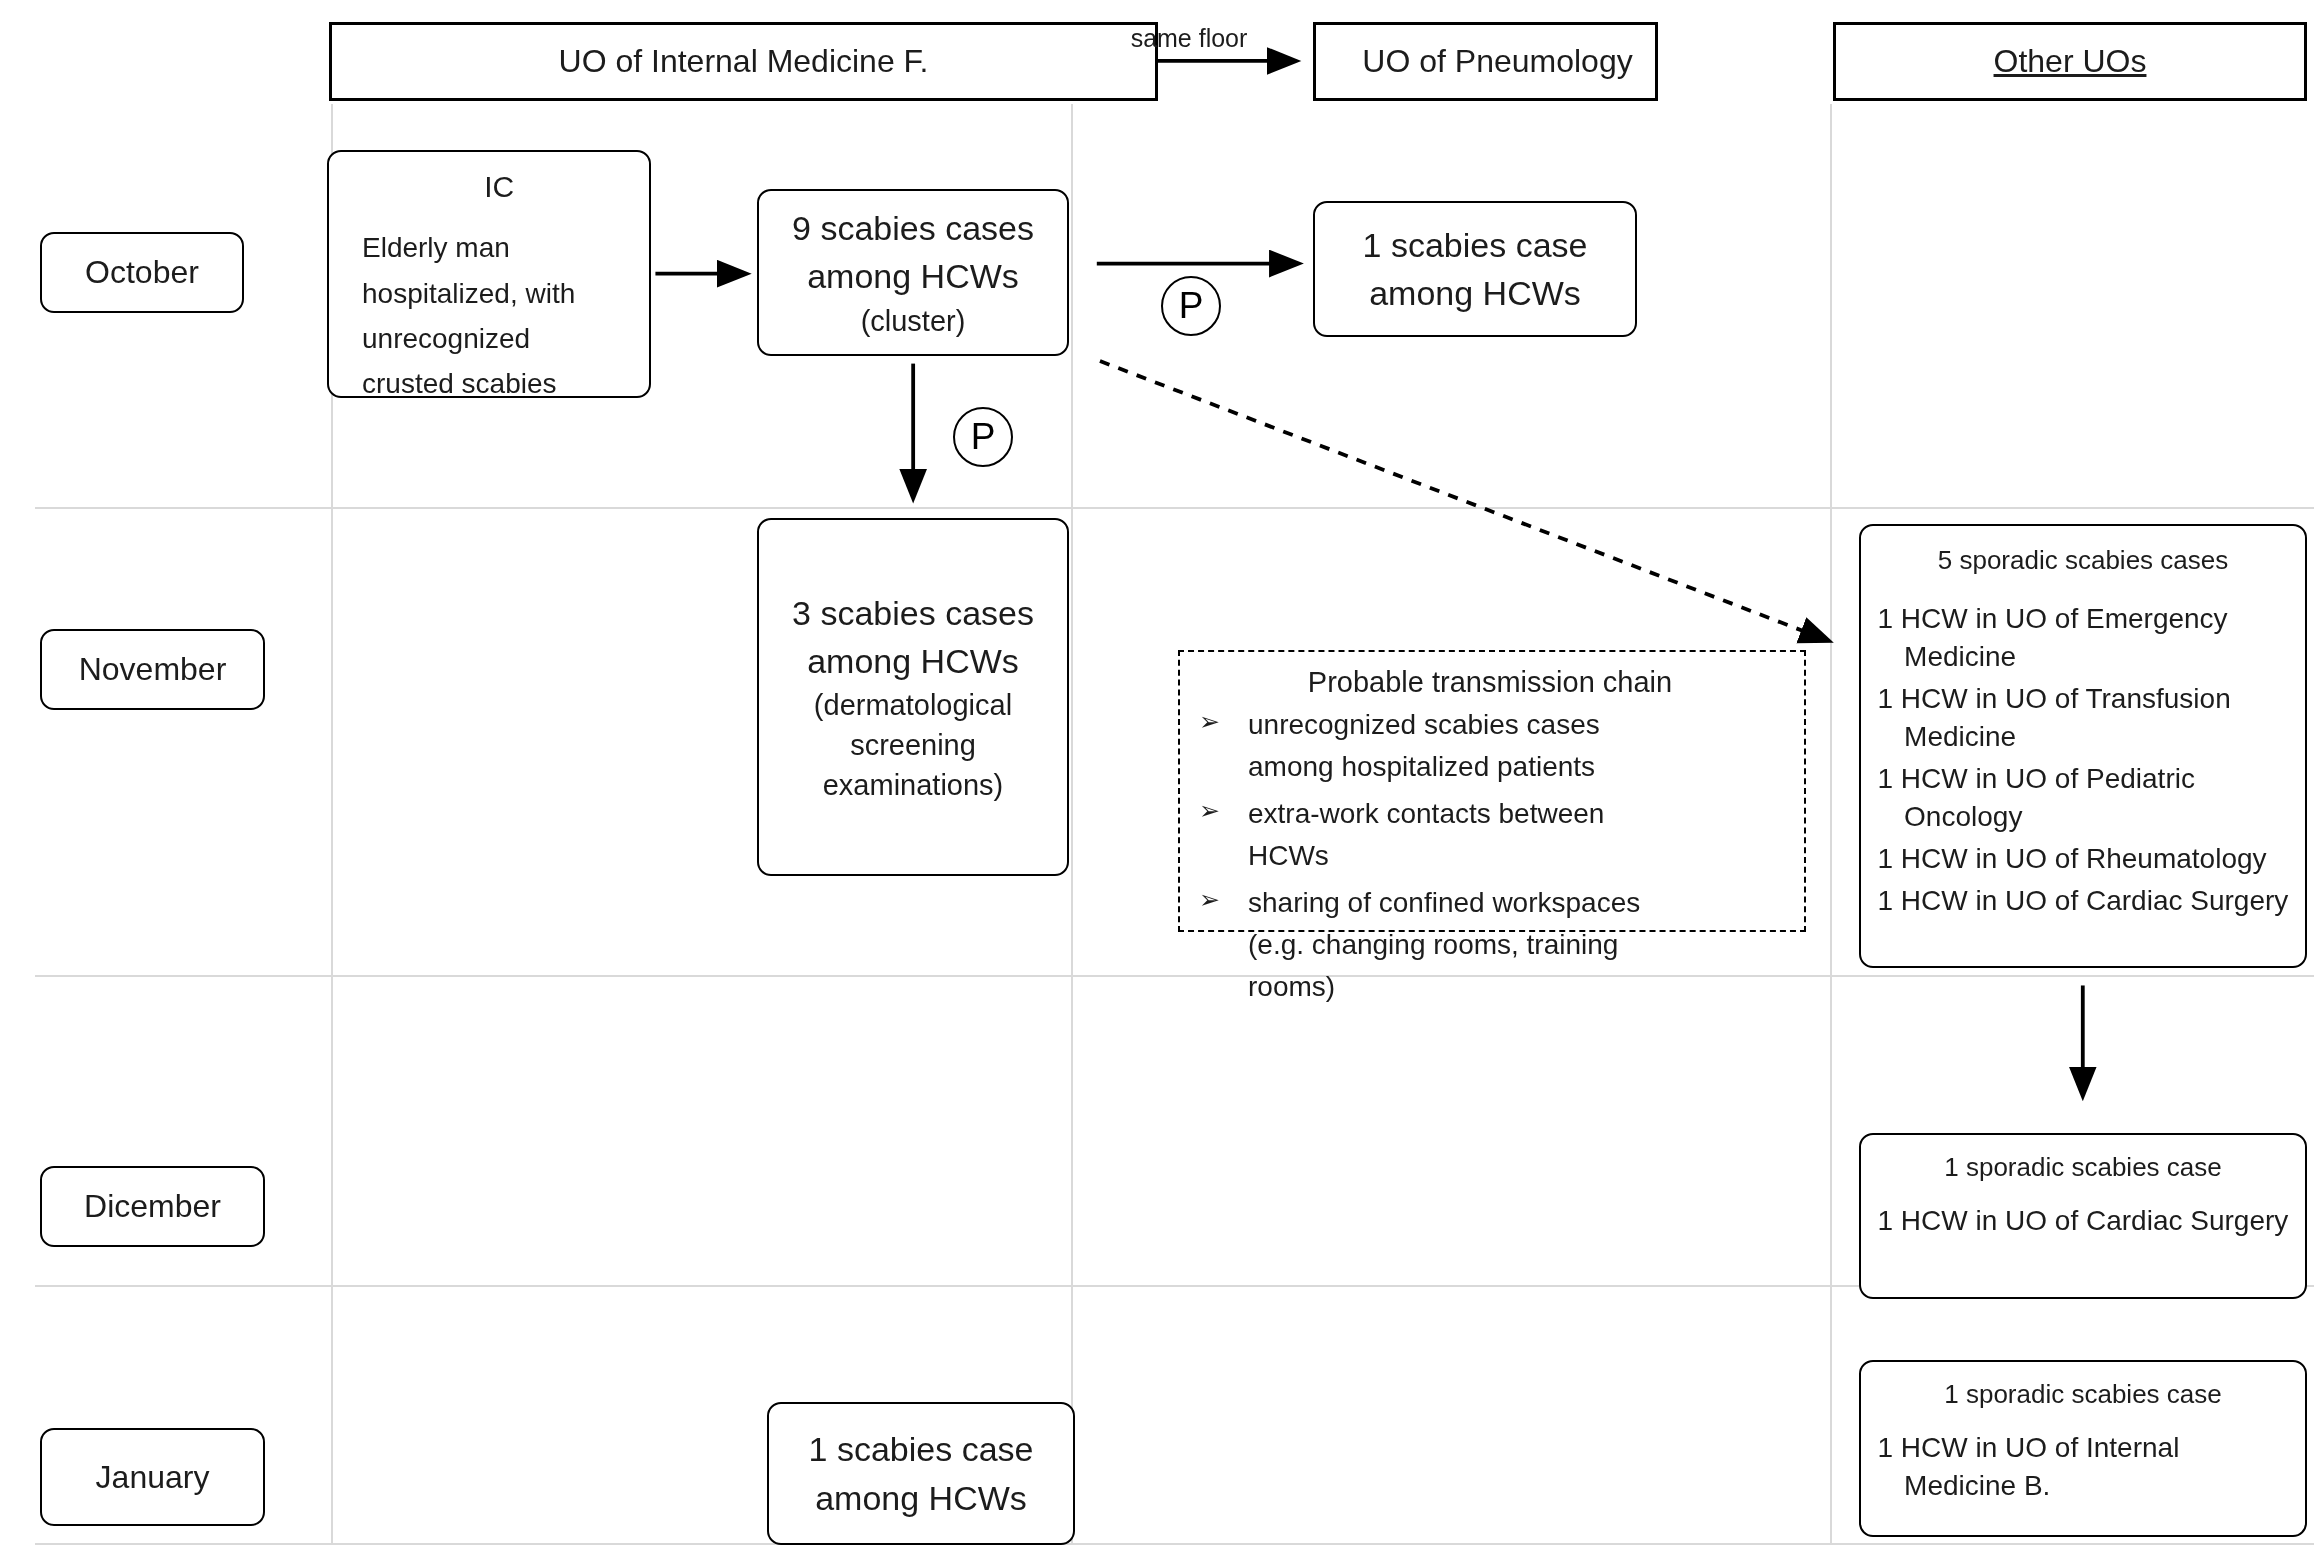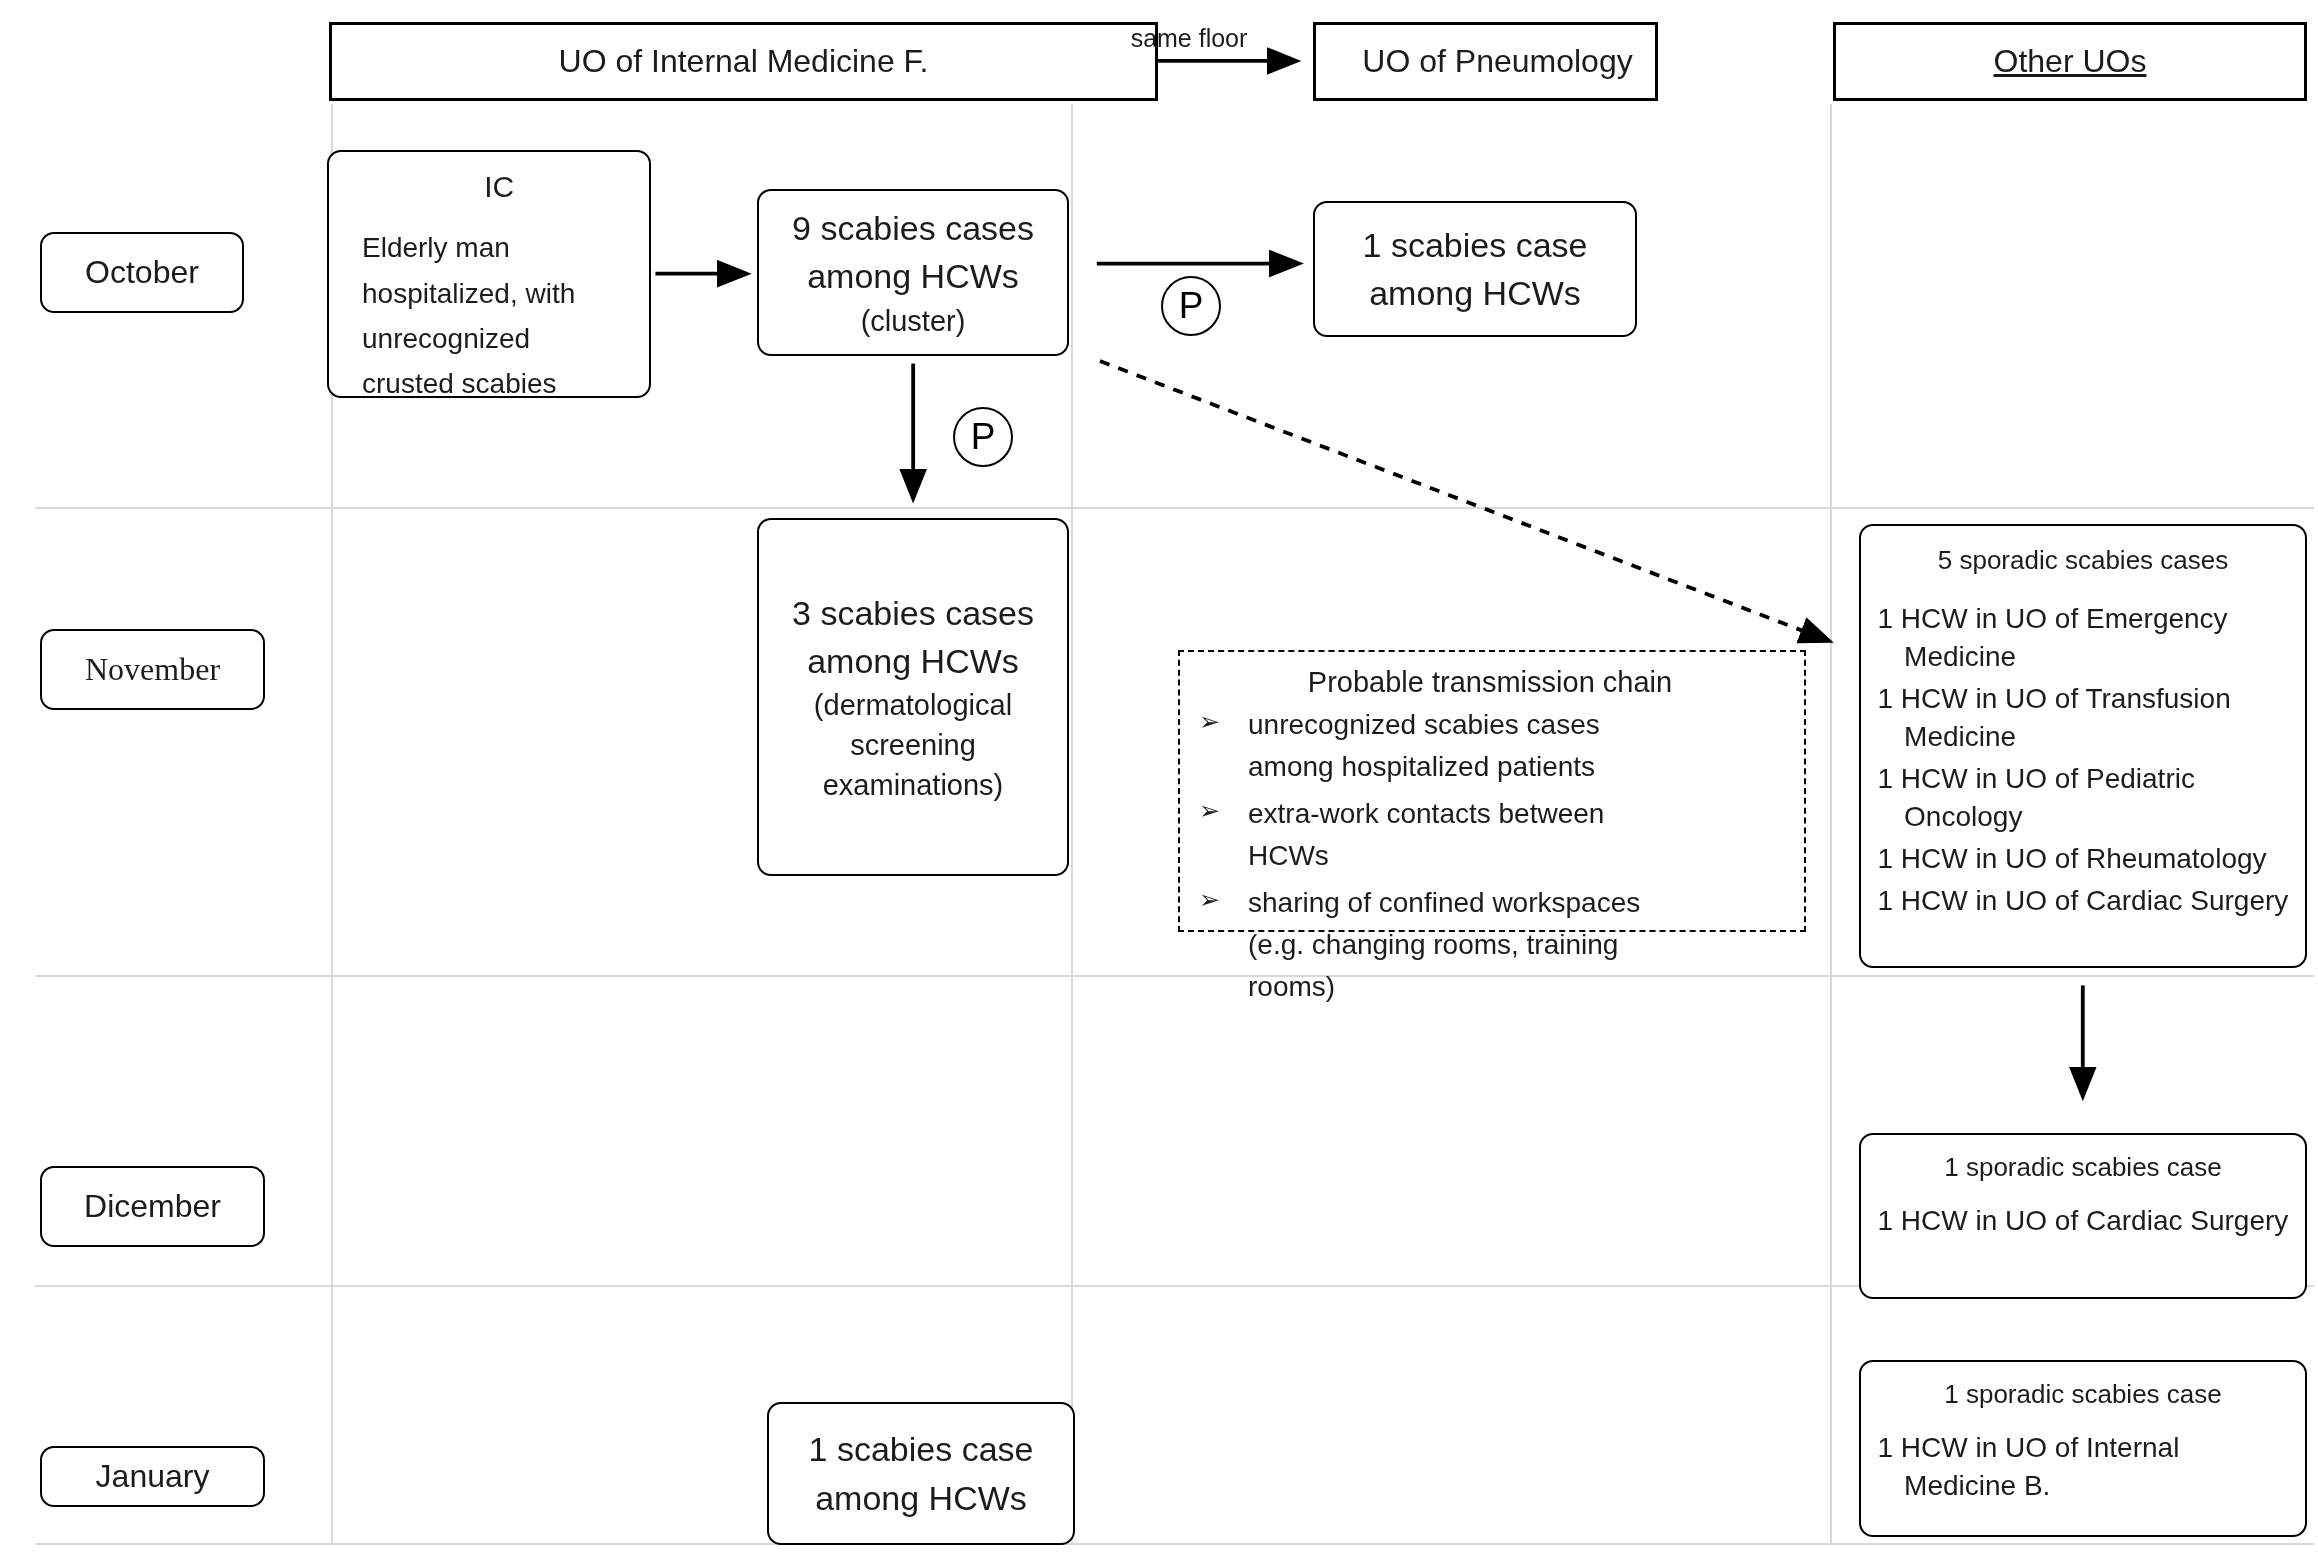--- a/index.html
+++ b/index.html
@@ -99,27 +99,27 @@
   <div class="box" style="left:1313px;top:22px;width:345px;height:79px;padding-left:24px;">
     <div class="hdr">UO of Pneumology</div>
   </div>
   <div class="box" style="left:1833px;top:22px;width:474px;height:79px;text-decoration:underline;">
     <div class="hdr">Other UOs</div>
   </div>
 
   <div class="box thin" style="left:40px;top:232px;width:204px;height:81px;">
     <div class="month">October</div>
   </div>
-  <div class="box thin" style="left:40px;top:629px;width:225px;height:81px;font-family:Liberation Serif, serif;">
+  <div class="box thin" style="left:40px;top:629px;width:225px;height:81px;">
     <div class="month">November</div>
   </div>
   <div class="box thin" style="left:40px;top:1166px;width:225px;height:81px;">
     <div class="month">Dicember</div>
   </div>
-  <div class="box thin" style="left:40px;top:1428px;width:225px;height:61px;margin-top:18px;">
+  <div class="box thin" style="left:40px;top:1428px;width:225px;height:98px;">
     <div class="month">January</div>
   </div>
 
   <div class="box thin ic-box" style="left:327px;top:150px;width:324px;height:248px;">
     <div class="ic-title">IC</div>
     <div class="ic-line">Elderly man</div>
     <div class="ic-line">hospitalized, with</div>
     <div class="ic-line">unrecognized</div>
     <div class="ic-line">crusted scabies</div>
   </div>

